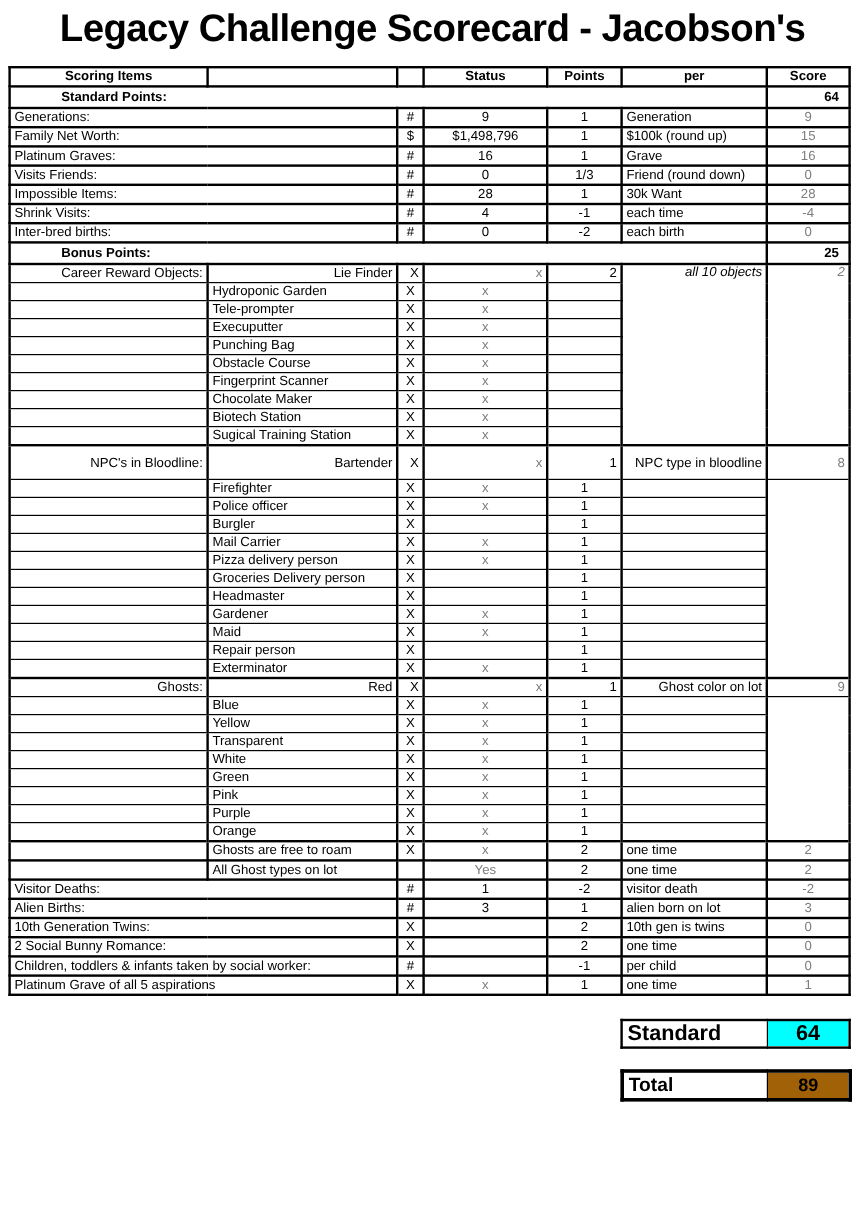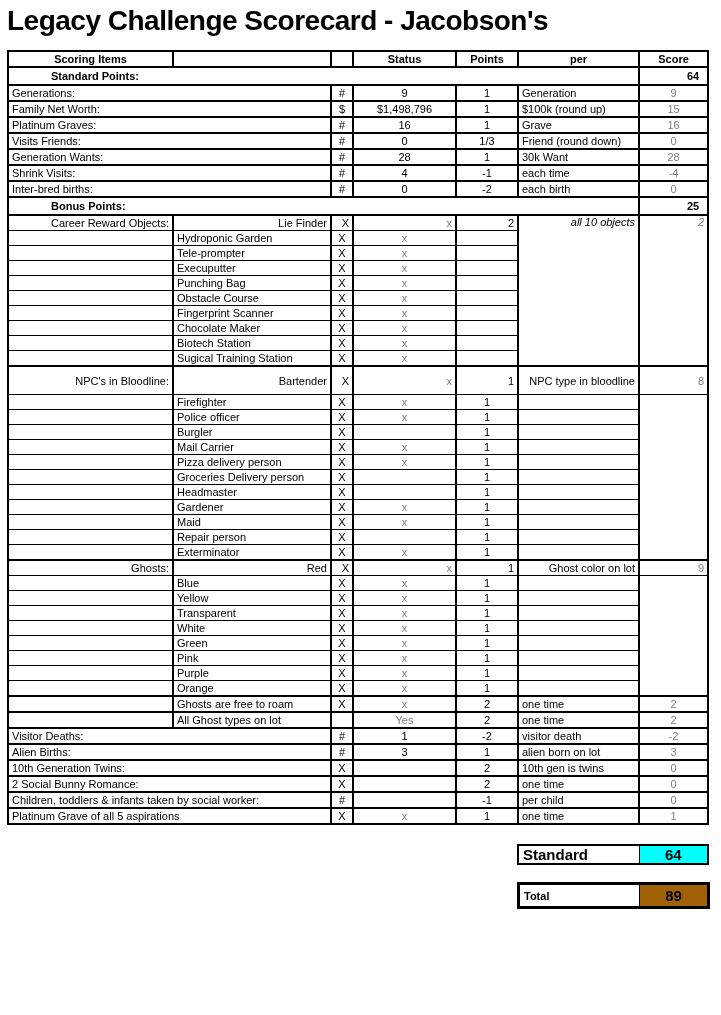--- a/index.html
+++ b/index.html
@@ -1,18 +1,18 @@
 <!DOCTYPE html>
 <html><head>
 <meta charset="utf-8">
 <style>
   html,body{margin:0;padding:0;background:#fff;}
   body{width:721px;font-family:"Liberation Sans",sans-serif;color:#000;}
   .wrap{padding:3px 7px 10px 7px;}
-  .title{font-size:28px;font-weight:bold;text-align:left;margin:2px 0 13px 0;letter-spacing:-0.5px;}
+  .title{font-size:32px;font-weight:bold;text-align:center;margin:2px 0 13px 0;letter-spacing:-0.5px;}
   table.main{border-collapse:collapse;table-layout:fixed;width:700px;border:2px solid #4d7c0f;}
   table.main td{
     border:1px solid #000;border-left-width:2px;border-right-width:2px;
     font-size:11px;height:14px;line-height:12px;padding:0 3px;
     overflow:hidden;white-space:nowrap;background:#fff;
   }
   tr.strong td{border-top-width:2px;border-bottom-width:2px;}
   tr.gtop td{border-top-width:2px;text-align:right;}
   tr.sec td{height:16px;padding-left:42px;}
   tr.tall td{height:27px;}
@@ -21,24 +21,24 @@
   .b{font-weight:bold;}
   td.y{background:#ffff00;border-width:2px;}
   td.cyc{background:#00ffff;border-width:2px;}
   td.muted{color:#7d7d7d;}
   td.top{vertical-align:top;font-style:italic;}
   td.pre{white-space:pre-line;line-height:11px;}
   td.secfont{font-size:13.5px;font-weight:bold;}
   td.wm{border-bottom-width:2px;}
   .sumwrap{margin-left:510px;margin-top:19px;}
   table.sum{border-collapse:collapse;table-layout:fixed;width:190px;border:2px solid #000;}
-  table.sum td{border:1px solid #000;font-size:15px;font-weight:bold;height:16px;padding:0 4px;overflow:hidden;white-space:nowrap;}
+  table.sum td{border:1px solid #000;font-size:18px;font-weight:bold;height:16px;padding:0 4px;overflow:hidden;white-space:nowrap;}
   table.sum td.val{background:#00ffff;text-align:center;}
   table.total{border-collapse:collapse;table-layout:fixed;width:190px;border:3px solid #000;margin-top:17px;}
-  table.total td{border:1px solid #000;font-size:11px;font-weight:bold;height:21px;padding:0 4px;overflow:hidden;white-space:nowrap;}
+  table.total td{border:1px solid #000;font-size:16px;font-weight:bold;height:21px;padding:0 4px;overflow:hidden;white-space:nowrap;}
   table.total td.val{background:#a16207;text-align:center;font-size:15px;}
 </style>
 </head>
 <body>
 
 <div class="wrap">
   <div class="title">Legacy Challenge Scorecard - Jacobson's</div>
 
   <table class="main">
     <colgroup>
@@ -90,21 +90,21 @@
         </tr>
         <tr class="strong">
           <td class="l" colspan="2">Visits Friends:</td>
           <td class="c">#</td>
           <td class="c y">0</td>
           <td class="c">1/3</td>
           <td class="l">Friend (round down)</td>
           <td class="c cyc muted">0</td>
         </tr>
         <tr class="strong">
-          <td class="l" colspan="2">Generation Wants:</td>
+          <td class="l" colspan="2">Impossible Items:</td>
           <td class="c">#</td>
           <td class="c y">28</td>
           <td class="c">1</td>
           <td class="l">30k Want</td>
           <td class="c cyc muted">28</td>
         </tr>
         <tr class="strong">
           <td class="l" colspan="2">Shrink Visits:</td>
           <td class="c">#</td>
           <td class="c y">4</td>

